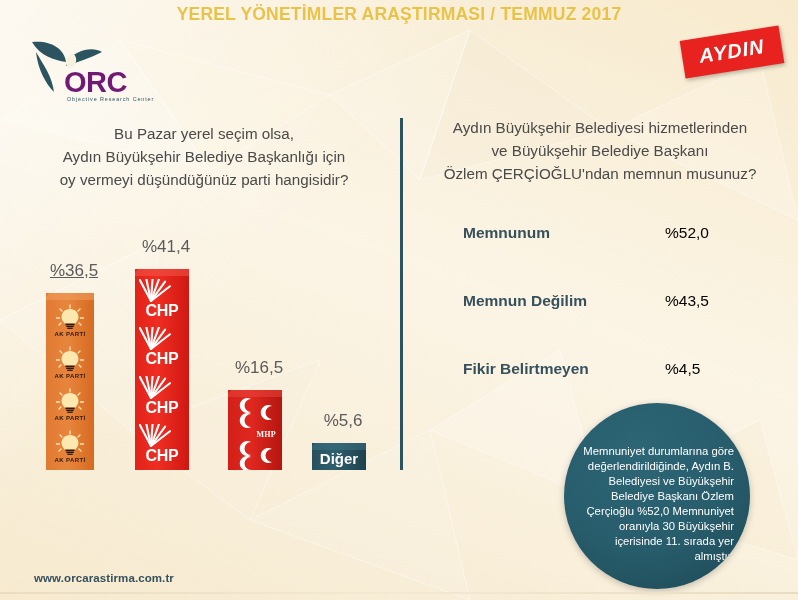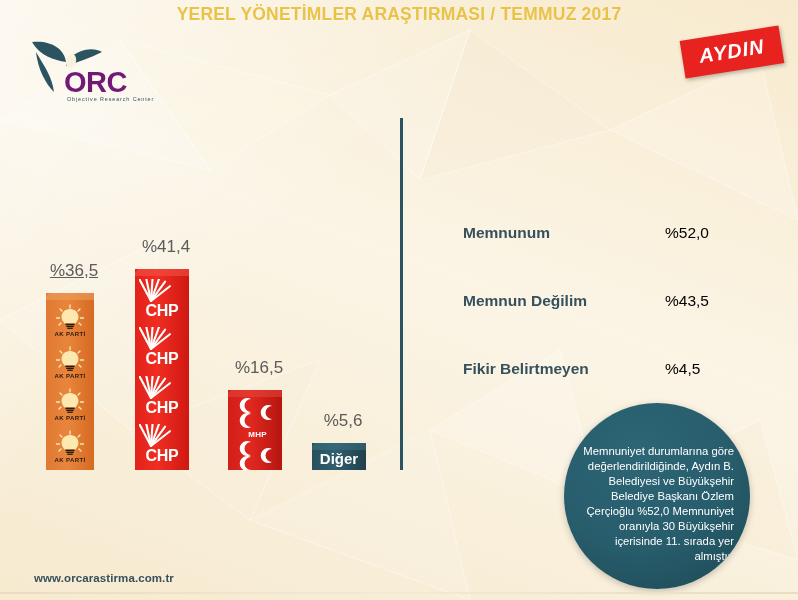--- a/index.html
+++ b/index.html
@@ -106,21 +106,21 @@
 
   .logo-cell {
     position:relative; width:100%;
     display:flex; flex-direction:column; align-items:center; justify-content:center;
   }
   .cell-label {
     color:#2a1a10; font-weight:bold; letter-spacing:.4px;
     font-size:6px; margin-top:1px;
   }
   .chp-word { color:#fff; font-weight:bold; font-size:16px; letter-spacing:-0.3px; line-height:1; }
-  .mhp-word { color:#fff; font-weight:bold; font-size:8px; letter-spacing:.3px; align-self:flex-end; margin-right:15px; }
+  .mhp-word { color:#fff; font-weight:bold; font-size:8px; letter-spacing:.3px; align-self:flex-end; margin-right:6px;font-family:Liberation Serif, serif; }
   .diger-word { color:#fff; font-weight:bold; font-size:15px; }
 
   
   #results { position:absolute; left:440px; top:220px; width:330px; }
   .result-row {
     position:relative; height:68px;
   }
   .result-label {
     position:absolute; left:23px; top:4px;
     font-size:15.5px; font-weight:bold; color:#36505c;
@@ -190,21 +190,31 @@
     <div class="orc-word">ORC</div>
     <div class="orc-tag">Objective Research Center</div>
   </div>
 
   <div id="aydin-badge">
     <span>AYDIN</span>
   </div>
 
   <div id="divider"></div>
 
-
+  <div class="question" id="question-left">
+    <div>Bu Pazar yerel seçim olsa,</div>
+    <div>Aydın Büyükşehir Belediye Başkanlığı için</div>
+    <div>oy vermeyi düşündüğünüz parti hangisidir?</div>
+  </div>
+
+  <div class="question" id="question-right">
+    <div>Aydın Büyükşehir Belediyesi hizmetlerinden</div>
+    <div>ve Büyükşehir Belediye Başkanı</div>
+    <div>Özlem ÇERÇİOĞLU'ndan memnun musunuz?</div>
+  </div>
 
   <div id="bar-chart">
 
     <div class="bar-group" id="bar-akparti">
       <div class="bar-value" style="bottom: 189px; text-decoration: underline;">%36,5</div>
       <div class="bar-body" style="height: 177px;">
         <div class="bar-top"></div>
 
         <div class="bar-cells" style="position: absolute; inset: 0px; display: flex; flex-direction: column; justify-content: space-around; align-items: center; padding: 6px 0px 2px;">
             <div class="logo-cell">

